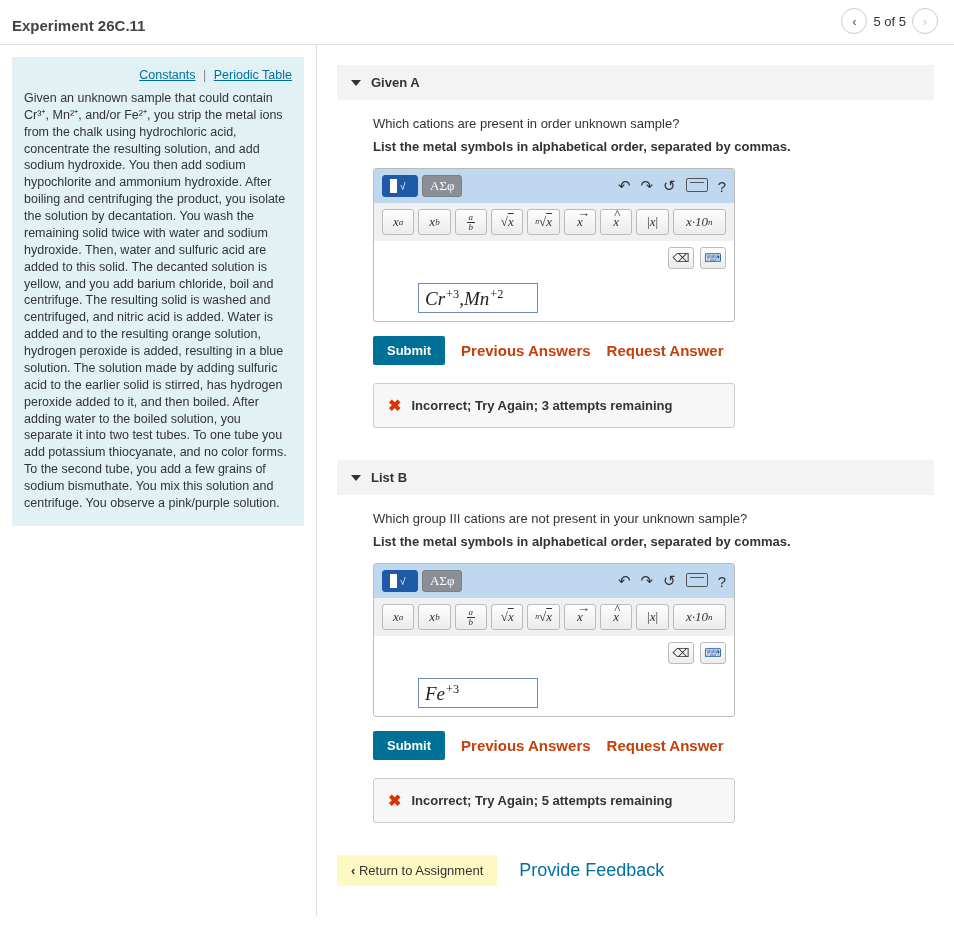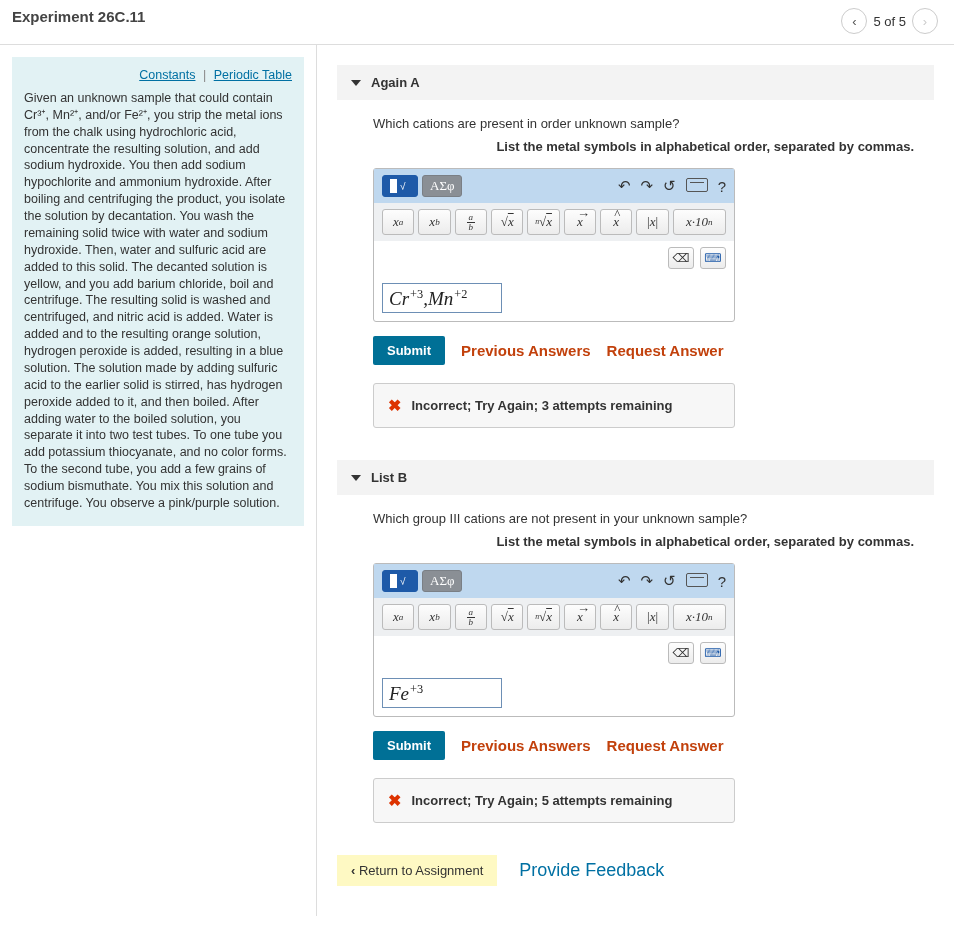--- a/index.html
+++ b/index.html
@@ -6,21 +6,21 @@
   body {
     margin: 0;
     font-family: Arial, Helvetica, sans-serif;
     font-size: 13px;
     color: #333;
     background: #fff;
     width: 954px;
   }
   .header {
     display: flex;
-    align-items: flex-start;
+    align-items: flex-end;
     justify-content: space-between;
     padding: 8px 16px 10px 12px;
     border-bottom: 1px solid #ddd;
   }
   .title {
     font-size: 15px;
     font-weight: bold;
     color: #444;
   }
   .pager {
@@ -101,21 +101,20 @@
   }
   .part-body {
     padding: 16px 20px 0 36px;
   }
   .question {
     margin-bottom: 8px;
   }
   .instruction {
     font-weight: bold;
     margin-bottom: 14px;
-    text-align: right;
   }
   .editor {
     border: 1px solid #bbb;
     border-radius: 3px;
     width: 362px;
     background: #fff;
   }
   .editor-toolbar {
     background: #bfd8ef;
     padding: 6px 8px;
@@ -190,20 +189,21 @@
   }
   .answer-box {
     border: 1px solid #6d8fb5;
     padding: 4px 6px 2px 6px;
     font-family: "Times New Roman", serif;
     font-style: italic;
     font-size: 19px;
     display: inline-block;
     min-width: 120px;
     color: #222;
+    margin-left: 36px;
   }
   .answer-box sup { font-style: normal; font-size: 0.65em; vertical-align: super; margin-left:1px;}
   .actions {
     margin-top: 14px;
     display:flex;
     align-items:center;
     gap:16px;
   }
   .submit-btn {
     background: #007096;
@@ -299,21 +299,21 @@
       </div>
       <div>Given an unknown sample that could contain Cr³⁺, Mn²⁺, and/or Fe²⁺, you strip the metal ions from the chalk using hydrochloric acid, concentrate the resulting solution, and add sodium hydroxide.  You then add sodium hypochlorite and ammonium hydroxide.   After boiling and centrifuging the product, you isolate the solution by decantation.  You wash the remaining solid twice with water and sodium hydroxide.  Then, water and sulfuric acid are added to this solid.  The decanted solution is yellow, and you add barium chloride, boil and centrifuge.  The resulting solid is washed and centrifuged, and nitric acid is added.  Water is added and to the resulting orange solution, hydrogen peroxide is added, resulting in a blue solution.  The solution made by adding sulfuric acid to the earlier solid is stirred, has hydrogen peroxide added to it, and then boiled.  After adding water to the boiled solution, you separate it into two test tubes.  To one tube you add potassium thiocyanate, and no color forms.  To the second tube, you add a few grains of sodium bismuthate.  You mix this solution and centrifuge.  You observe a pink/purple solution.</div>
     </div>
   </div>
 
   <div class="right">
 
   <div class="part">
     <div class="part-header">
       <span class="caret"></span>
-      <span>Again A</span>
+      <span>Given A</span>
     </div>
     <div class="part-body">
       <div class="question">Which cations are present in order unknown sample?</div>
       <div class="instruction">List the metal symbols in alphabetical order, separated by commas.</div>
 
       <div class="editor">
         <div class="editor-toolbar">
           <div class="tb-left">
             <span class="tb-btn primary">
               <svg width="20" height="14" viewBox="0 0 20 14">

